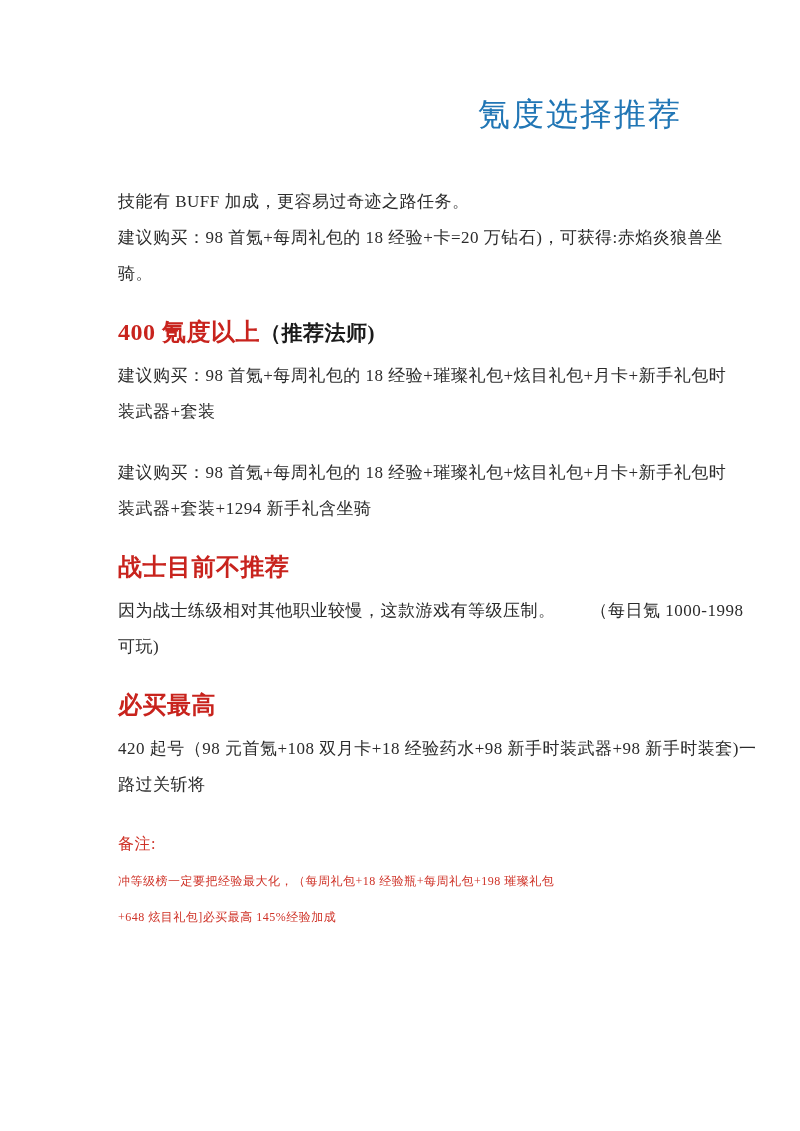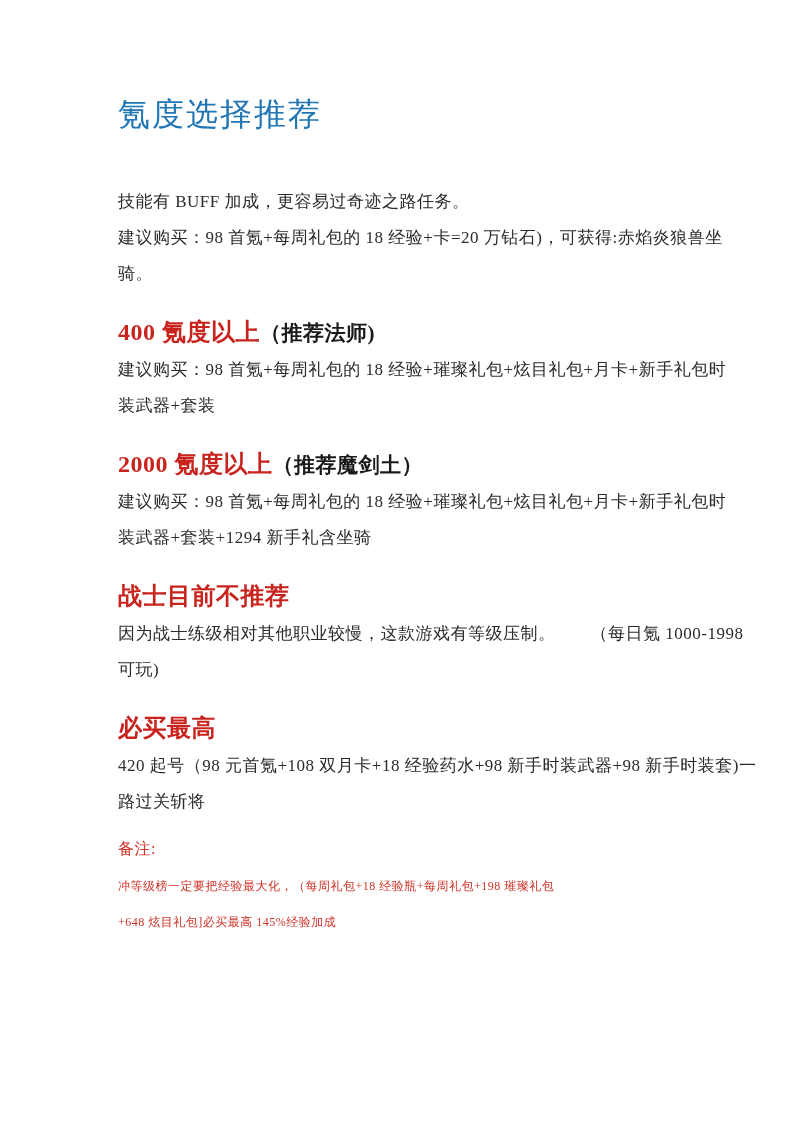--- a/index.html
+++ b/index.html
@@ -15,21 +15,21 @@
     background:var(--page-bg);
     font-family:"Liberation Serif","DejaVu Serif",serif;
     overflow:hidden;
   }
   .doc{
     padding:94px 110px 0 118px;
     width:800px;
   }
   .title{
     width:564px;
-    text-align:left;
+    text-align:right;
     font-size:32px;
     font-weight:400;
     letter-spacing:2px;
     line-height:40px;
     color:var(--title-blue);
   }
   .sec{margin-top:25px;}
   .sec.first{margin-top:50px;}
   .sec h2{
     font-size:24px;
@@ -37,29 +37,29 @@
     line-height:30px;
     color:var(--heading-red);
     letter-spacing:0.5px;
     white-space:nowrap;
   }
   .sec h2 .note-part{
     font-size:21px;
     color:#1a1a1a;
     letter-spacing:0.5px;
   }
-  .sec .body{margin-top:4px;}
+  .sec .body{margin-top:10px;}
   .line{
     font-size:17px;
     line-height:36px;
     color:var(--body-text);
     letter-spacing:0.5px;
     white-space:nowrap;
   }
-  .note-sec{margin-top:16px;}
+  .note-sec{margin-top:28px;}
   .note-label{
     font-size:16px;
     line-height:26px;
     color:var(--note-red);
     letter-spacing:0.5px;
   }
   .note-body{margin-top:6px;}
   .note-line{
     font-size:12px;
     line-height:36px;
@@ -84,21 +84,20 @@
 
   <section class="sec">
     <h2><span class="red-part">400 氪度以上</span><span class="note-part">（推荐法师)</span></h2>
     <div class="body">
           <div class="line">建议购买：98 首氪+每周礼包的 18 经验+璀璨礼包+炫目礼包+月卡+新手礼包时</div>
           <div class="line">装武器+套装</div>
         </div>
   </section>
 
   <section class="sec">
-    <h2><span class="red-part">2000 氪度以上</span><span class="note-part">（推荐魔剑土）</span></h2>
     <div class="body">
           <div class="line">建议购买：98 首氪+每周礼包的 18 经验+璀璨礼包+炫目礼包+月卡+新手礼包时</div>
           <div class="line">装武器+套装+1294 新手礼含坐骑</div>
         </div>
   </section>
 
   <section class="sec">
     <h2><span class="red-part">战士目前不推荐</span><span class="note-part"></span></h2>
     <div class="body">
           <div class="line">因为战士练级相对其他职业较慢，这款游戏有等级压制。　　（每日氪 1000-1998</div>

